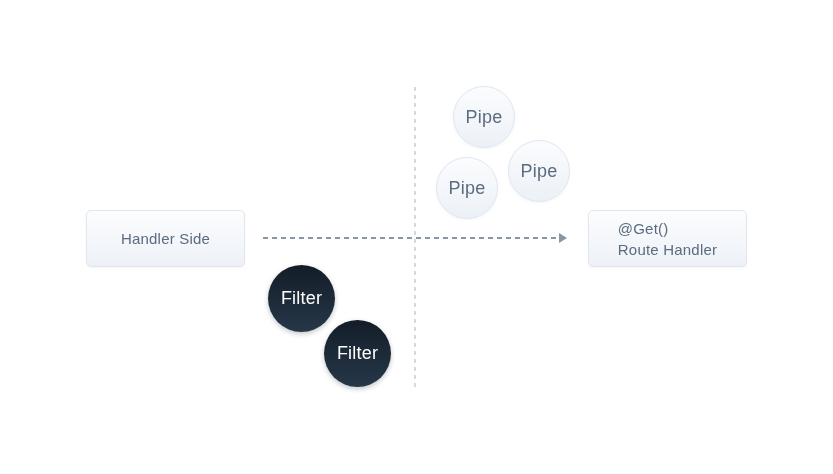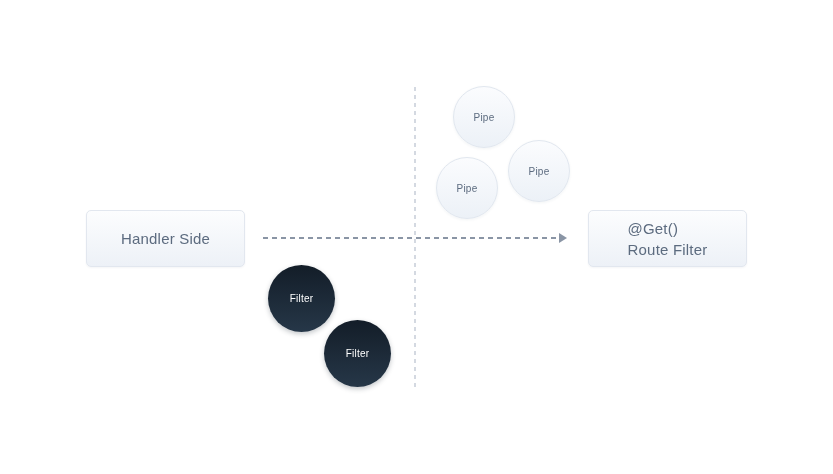--- a/index.html
+++ b/index.html
@@ -76,21 +76,21 @@
   }
 
   
   .circle {
     position: absolute;
     border-radius: 50%;
     display: flex;
     align-items: center;
     justify-content: center;
     box-sizing: border-box;
-    font-size: 10px;
+    font-size: 18px;
     letter-spacing: 0.2px;
   }
   .pipe-circle {
     width: 62px;
     height: 62px;
     background: linear-gradient(180deg, #fbfcfe 0%, #ecf1f7 100%);
     border: 1px solid #e1e7ef;
     box-shadow: 0 1px 3px rgba(40, 60, 90, 0.06);
     color: #5c6b7f;
   }
@@ -117,21 +117,21 @@
   <div class="h-arrow-line"></div>
   <div class="h-arrow-head"></div>
 
   <div class="node-box client-box">
     <span>Handler Side</span>
   </div>
 
   <div class="node-box route-box">
     <div class="text-block">
       <div>@Get()</div>
-      <div>Route Filter</div>
+      <div>Route Handler</div>
     </div>
   </div>
 
   <div class="circle pipe-circle pipe-1">
     <span>Pipe</span>
   </div>
   <div class="circle pipe-circle pipe-2">
     <span>Pipe</span>
   </div>
   <div class="circle pipe-circle pipe-3">

